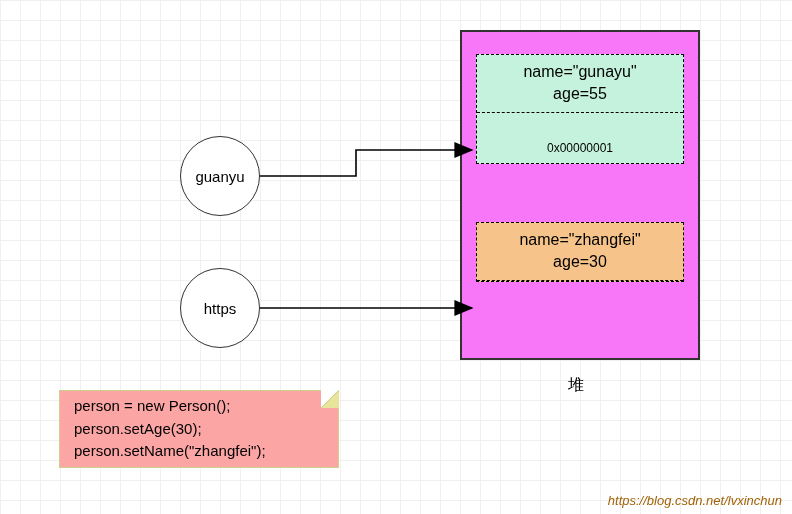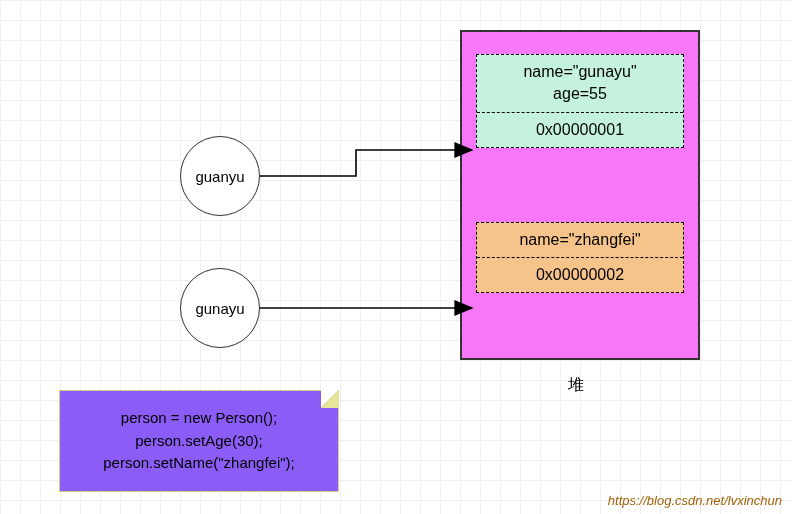--- a/index.html
+++ b/index.html
@@ -40,32 +40,32 @@
     text-align: center;
   }
   .obj-attrs {
     border-bottom: 1.5px dashed #000;
     padding: 6px 4px;
     font-size: 16px;
     line-height: 1.4;
   }
   .obj-addr {
     padding: 8px 20px;
-    font-size: 16px;
+    font-size: 12px;
+    margin-top: 20px;
   }
   .bg-mint { background: #c5f2dd; }
   .bg-orange { background: #f6c38a; }
   .note {
     position: absolute;
-    background: #8b5cf6;
+    background: #fca5a5;
     border: 1px solid #cfcf8c;
-    padding: 16px 14px;
+    padding: 4px 14px;
     font-size: 15px;
     line-height: 1.5;
-    text-align: center;
   }
   .note-fold {
     position: absolute;
     top: -1px;
     right: -1px;
     width: 18px;
     height: 18px;
     background: linear-gradient(135deg, #fff 49%, #cfcf8c 50%, #e8e49a 52%);
   }
   .heap-label {
@@ -88,38 +88,38 @@
   }
 </style>
 </head>
 <body>
 
 <div class="circle" style="left:180px; top:136px;">
   <span>guanyu</span>
 </div>
 
 <div class="circle" style="left:180px; top:268px;">
-  <span>gunayu</span>
+  <span>https</span>
 </div>
 
 <div class="heap" style="left:460px; top:30px; width:240px; height:330px;">
 
   <div class="obj-box bg-mint" style="top:22px;">
     <div class="obj-attrs">
       <div>name="gunayu"</div>
       <div>age=55</div>
     </div>
     <div class="obj-addr">0x00000001</div>
   </div>
 
   <div class="obj-box bg-orange" style="top:190px;">
     <div class="obj-attrs">
       <div>name="zhangfei"</div>
+      <div>age=30</div>
     </div>
-    <div class="obj-addr">0x00000002</div>
   </div>
 
 </div>
 
 <div class="heap-label" style="left:568px; top:375px;">堆</div>
 
 <div class="note" style="left:59px; top:390px; width:280px;">
   <div class="note-fold"></div>
   <div>person = new Person();</div>
   <div>person.setAge(30);</div>

